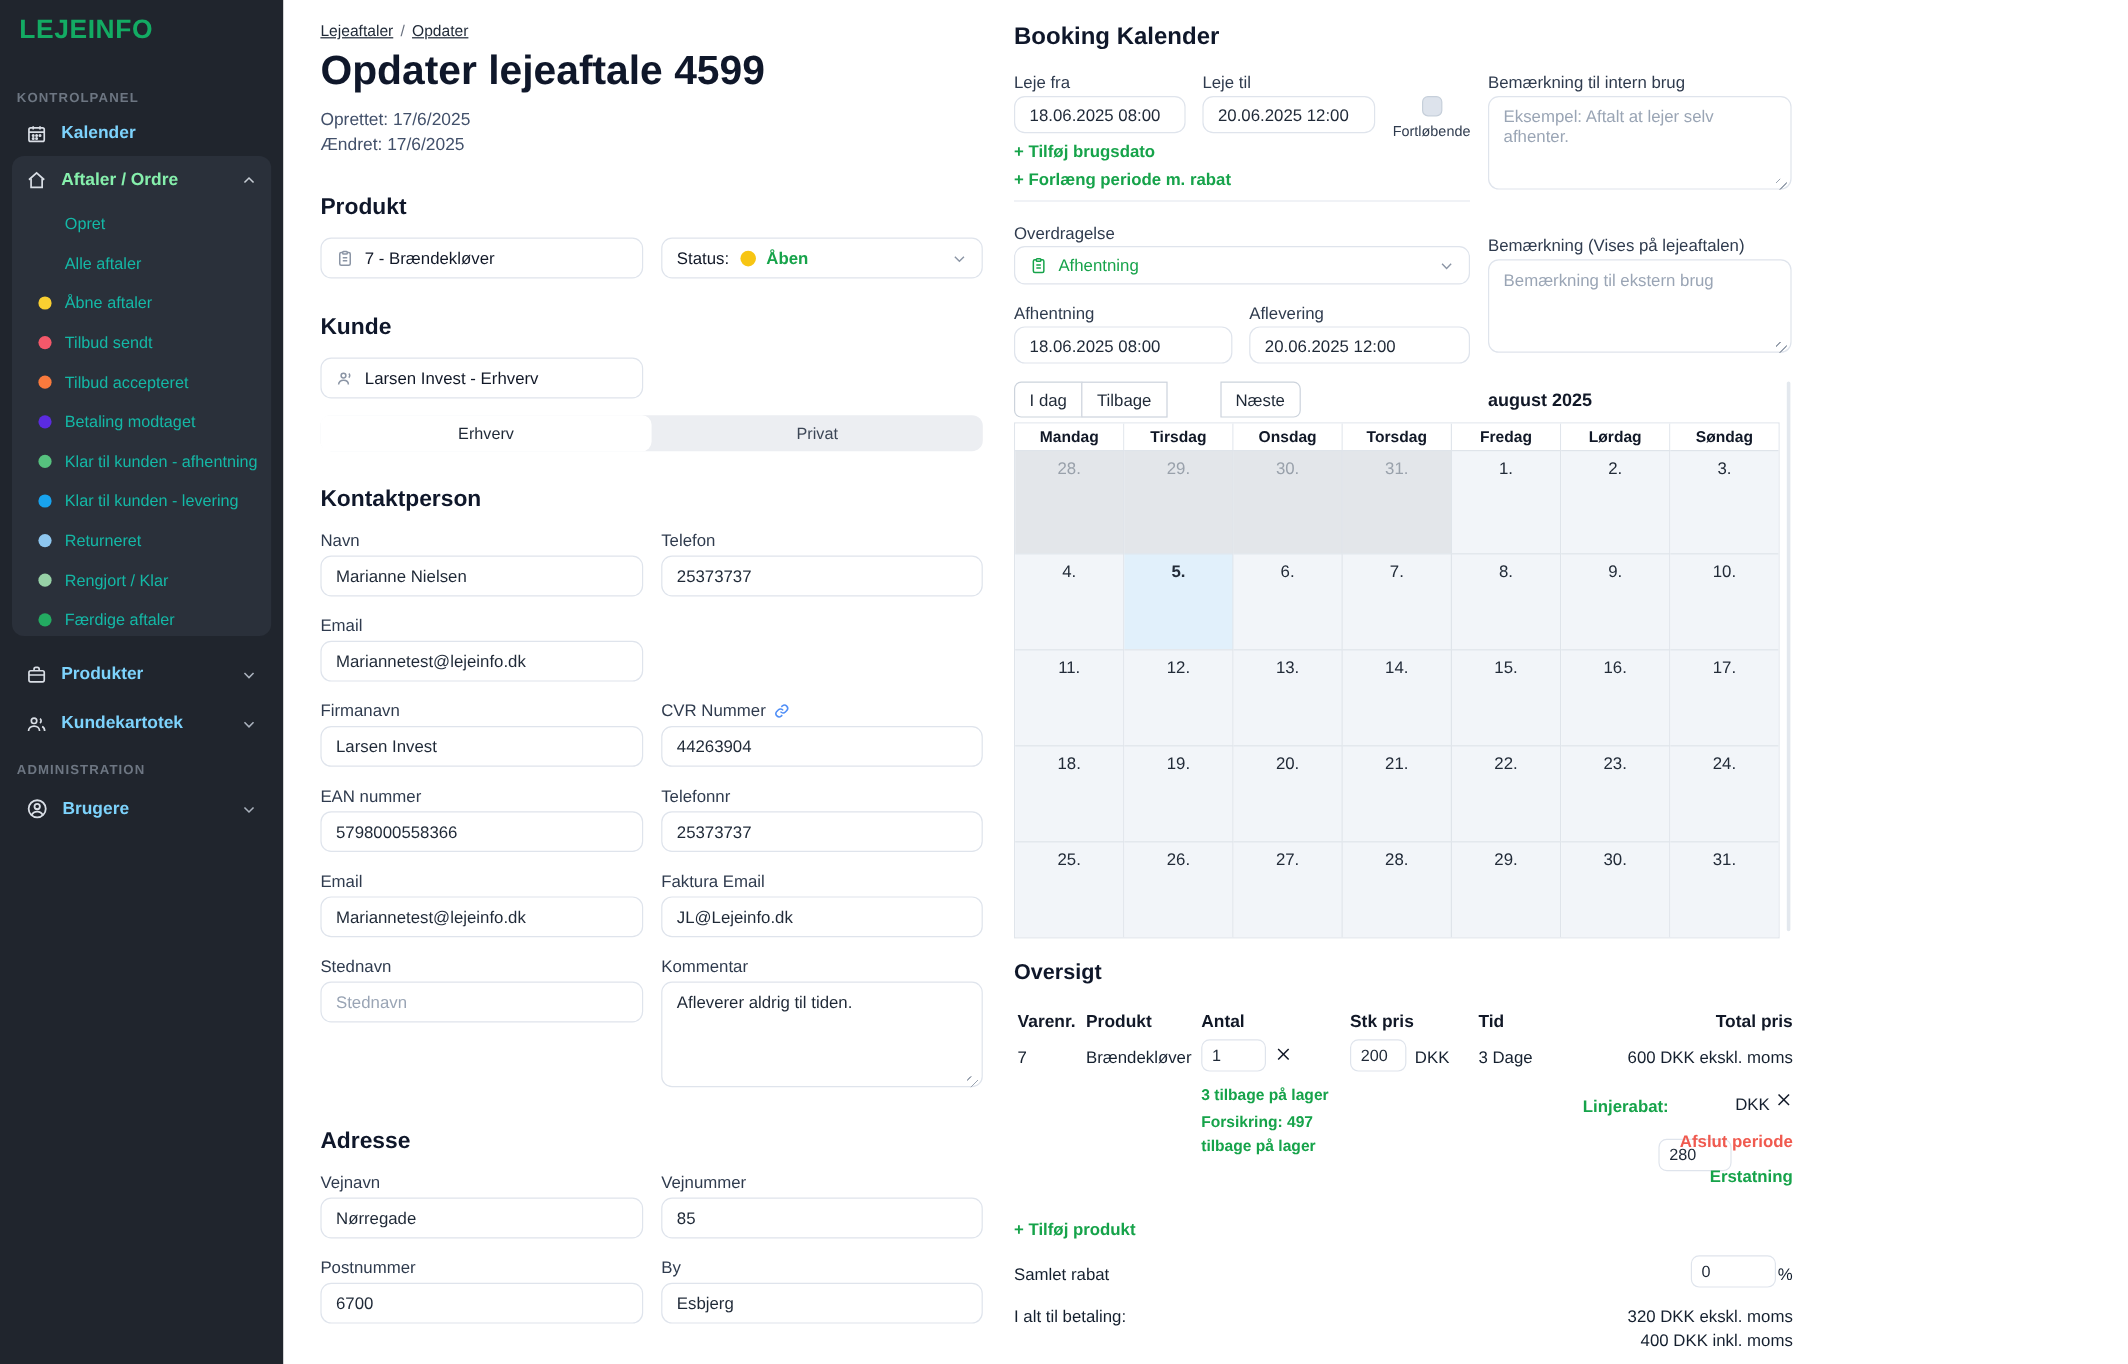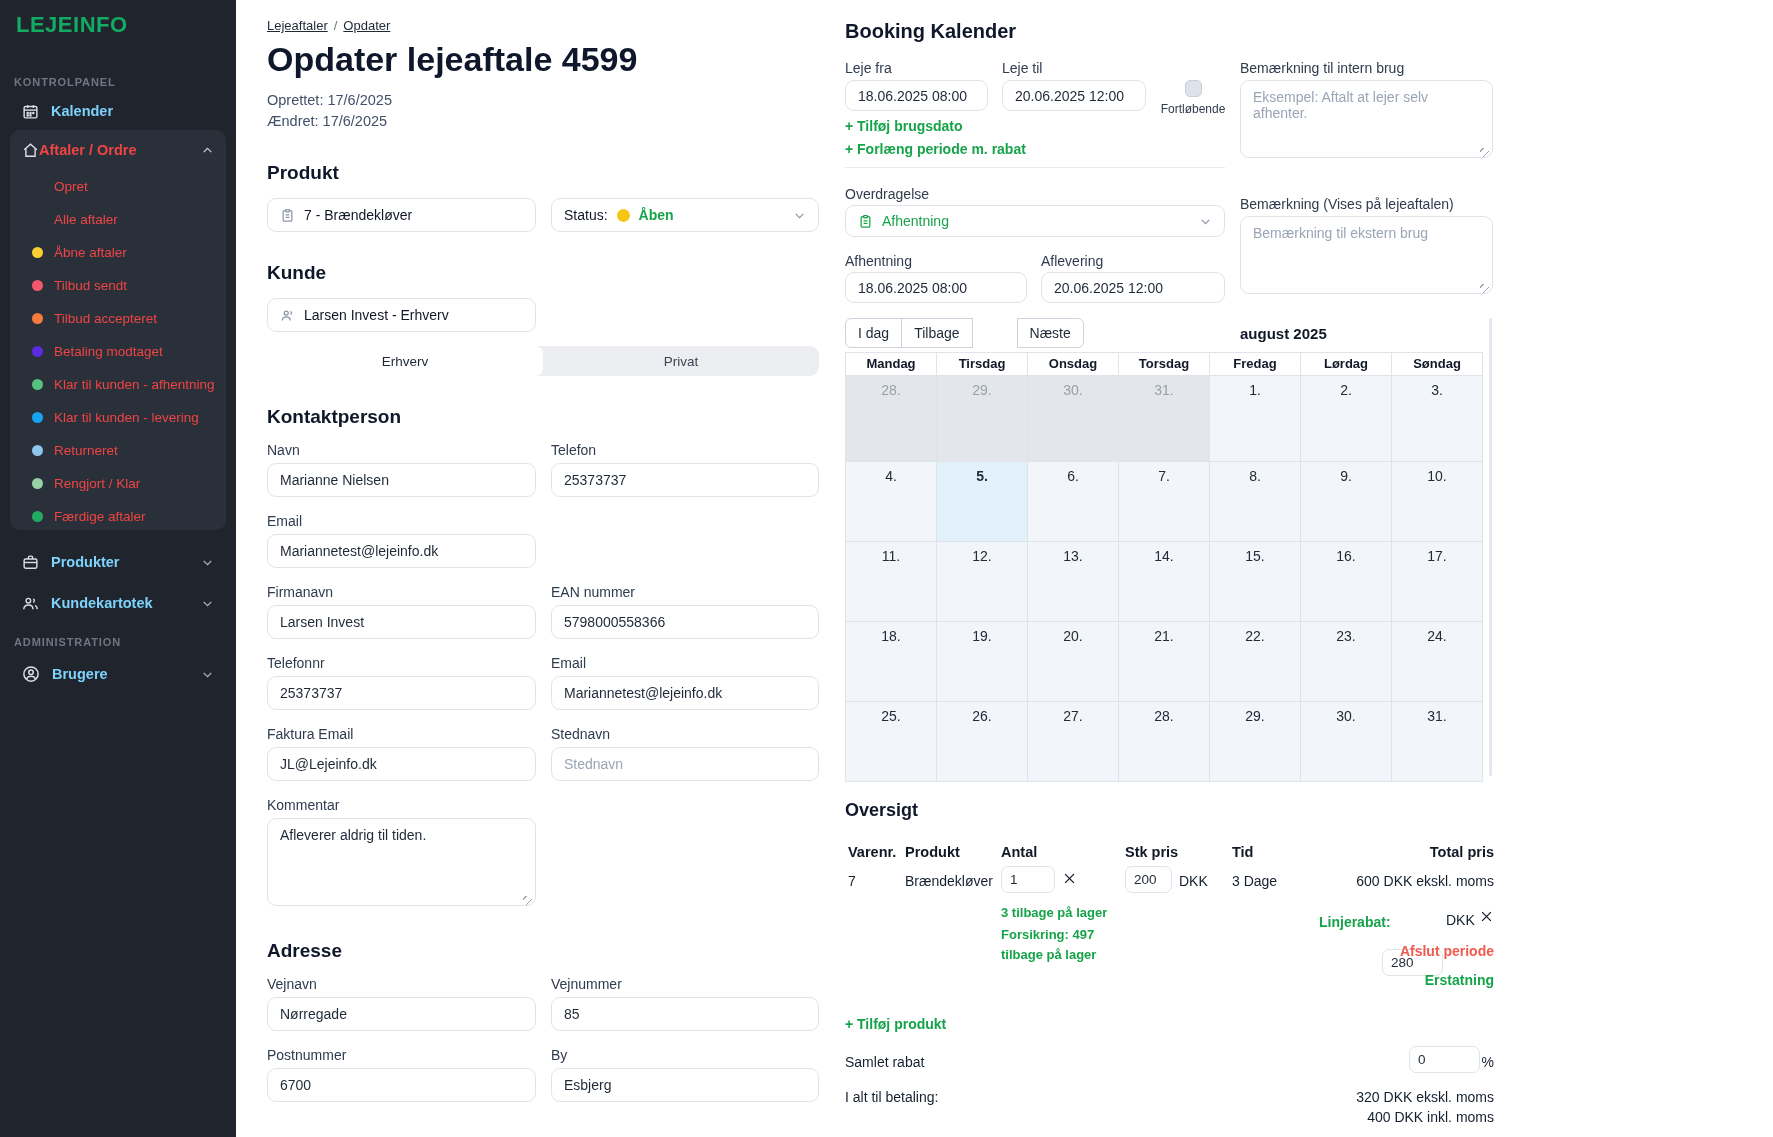--- a/index.html
+++ b/index.html
@@ -8,23 +8,23 @@
   #app { position:relative; width:1773px; height:1137px; }
 
   
   .sidebar { position:absolute; left:0; top:0; width:236px; height:1137px; background:#20252d; }
   .logo { position:absolute; left:16px; top:12px; font-size:22px; font-weight:800; letter-spacing:.5px; color:#13ab63; cursor:pointer; }
   .side-section { position:absolute; left:14px; font-size:11px; font-weight:700; letter-spacing:.9px; color:#6d7682; }
   .side-item { position:absolute; left:10px; width:216px; height:36px; display:flex; align-items:center; gap:12px; padding:0 12px; color:#7dd3fc; font-size:14.5px; font-weight:600; border-radius:8px; cursor:pointer; }
   .side-item svg { flex:0 0 auto; }
   .side-item .spacer { flex:1; }
   .group { position:absolute; left:10px; top:130px; width:216px; height:400px; background:#2a303a; border-radius:10px; }
-  .group-header { position:relative; height:40px; display:flex; align-items:center; gap:0; padding:0 12px; color:#ef4444; font-size:14.5px; font-weight:600; cursor:pointer; }
+  .group-header { position:relative; height:40px; display:flex; align-items:center; gap:12px; padding:0 12px; color:#86efac; font-size:14.5px; font-weight:600; cursor:pointer; }
   .group-header .spacer { flex:1; }
-  .sub-item { display:flex; align-items:center; height:33px; padding-left:22px; color:#ef4444; font-size:13.5px; font-weight:500; cursor:pointer; }
+  .sub-item { display:flex; align-items:center; height:33px; padding-left:22px; color:#14b8a6; font-size:13.5px; font-weight:500; cursor:pointer; }
   .sub-item .dot { width:11px; height:11px; border-radius:50%; margin-right:11px; }
   .sub-item.no-dot { padding-left:44px; }
 
   
   .left-col { position:absolute; left:267px; top:18px; width:552px; }
   .breadcrumb { font-size:13px; color:#1f2937; display:flex; gap:6px; }
   .breadcrumb a { color:#1f2937; text-decoration:underline; cursor:pointer; }
   .breadcrumb .sep { color:#6b7280; }
   h1 { font-size:34px; font-weight:700; color:#0f172a; margin:7px 0 11px; }
   .meta { font-size:14.5px; color:#42506a; line-height:1.45; }
@@ -267,20 +267,29 @@
         <input class="tinput" value="Mariannetest@lejeinfo.dk" style="">
       </div>
     </div>
 
     <div class="row2">
       <div class="field">
         <label>Firmanavn</label>
         <input class="tinput" value="Larsen Invest" style="">
       </div>
       <div class="field">
+        <label><span>CVR Nummer</span>
+          <svg width="13" height="13" viewBox="0 0 24 24" fill="none" stroke="#4f8ef7" stroke-width="2.4" style="vertical-align:-2px; margin-left:3px">
+              <path d="M10 13 a5 5 0 0 0 7.5.5 l2.5-2.5 a5 5 0 0 0-7-7 l-1.7 1.7"></path>
+              <path d="M14 11 a5 5 0 0 0-7.5-.5 l-2.5 2.5 a5 5 0 0 0 7 7 l1.7-1.7"></path>
+            </svg>
+        </label>
+        <input class="tinput" value="44263904" style="">
+      </div>
+      <div class="field">
         <label>EAN nummer</label>
         <input class="tinput" value="5798000558366" style="">
       </div>
       <div class="field">
         <label>Telefonnr</label>
         <input class="tinput" value="25373737" style="">
       </div>
       <div class="field">
         <label>Email</label>
         <input class="tinput" value="Mariannetest@lejeinfo.dk" style="">

